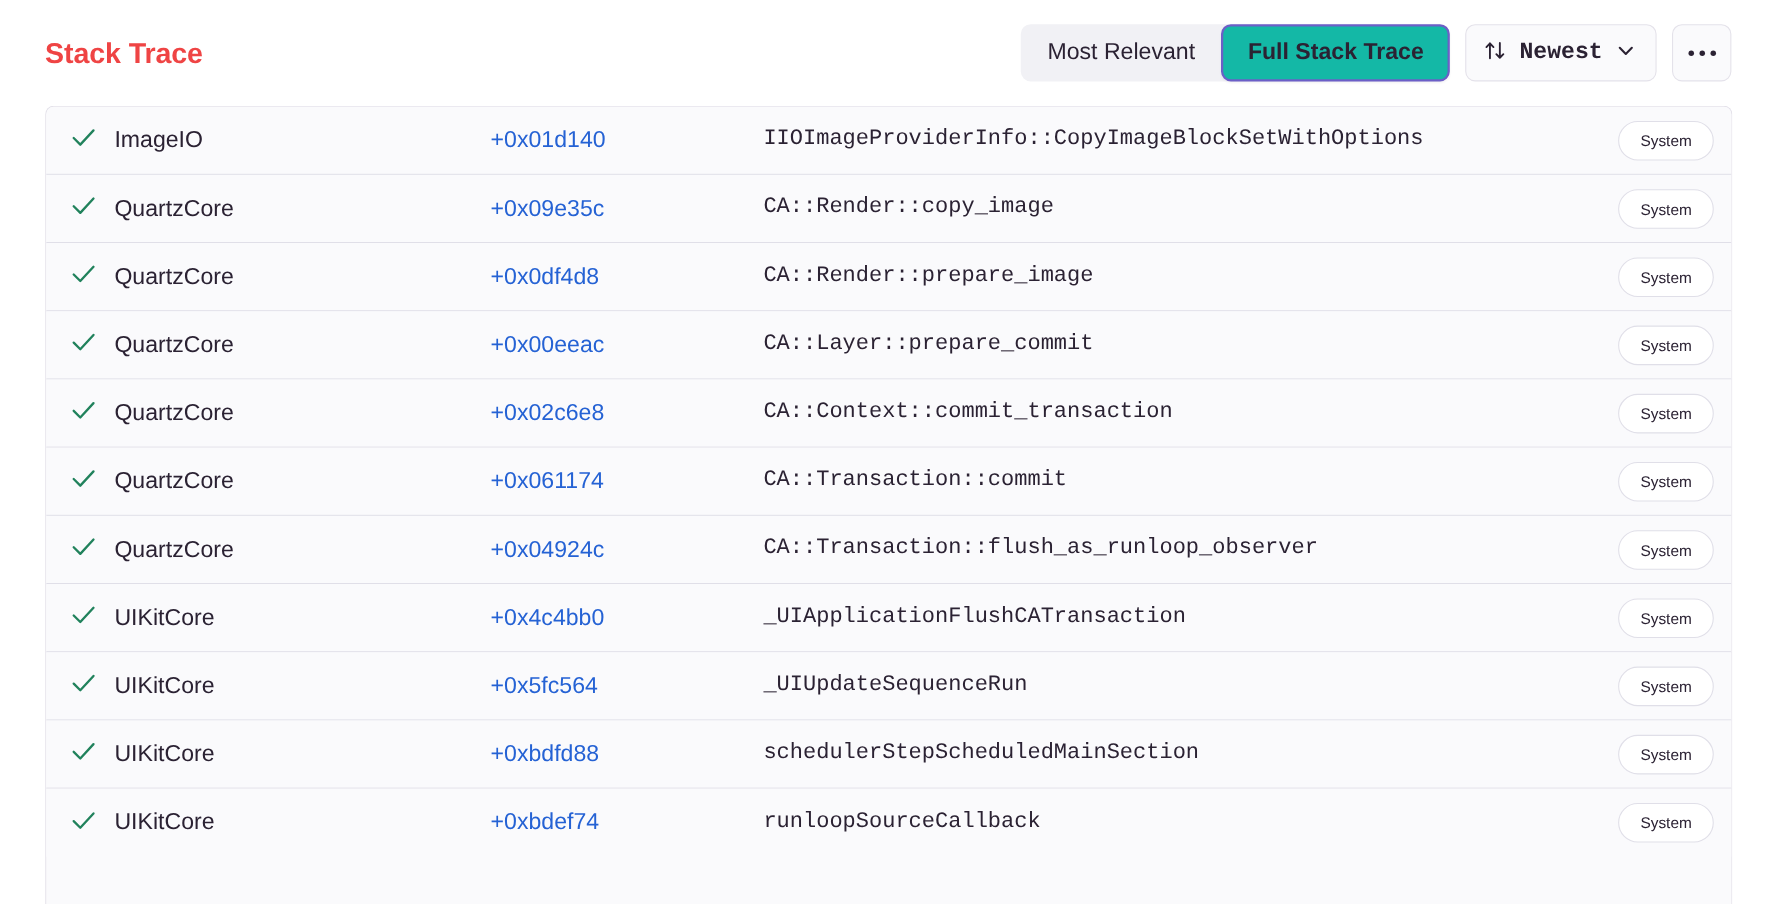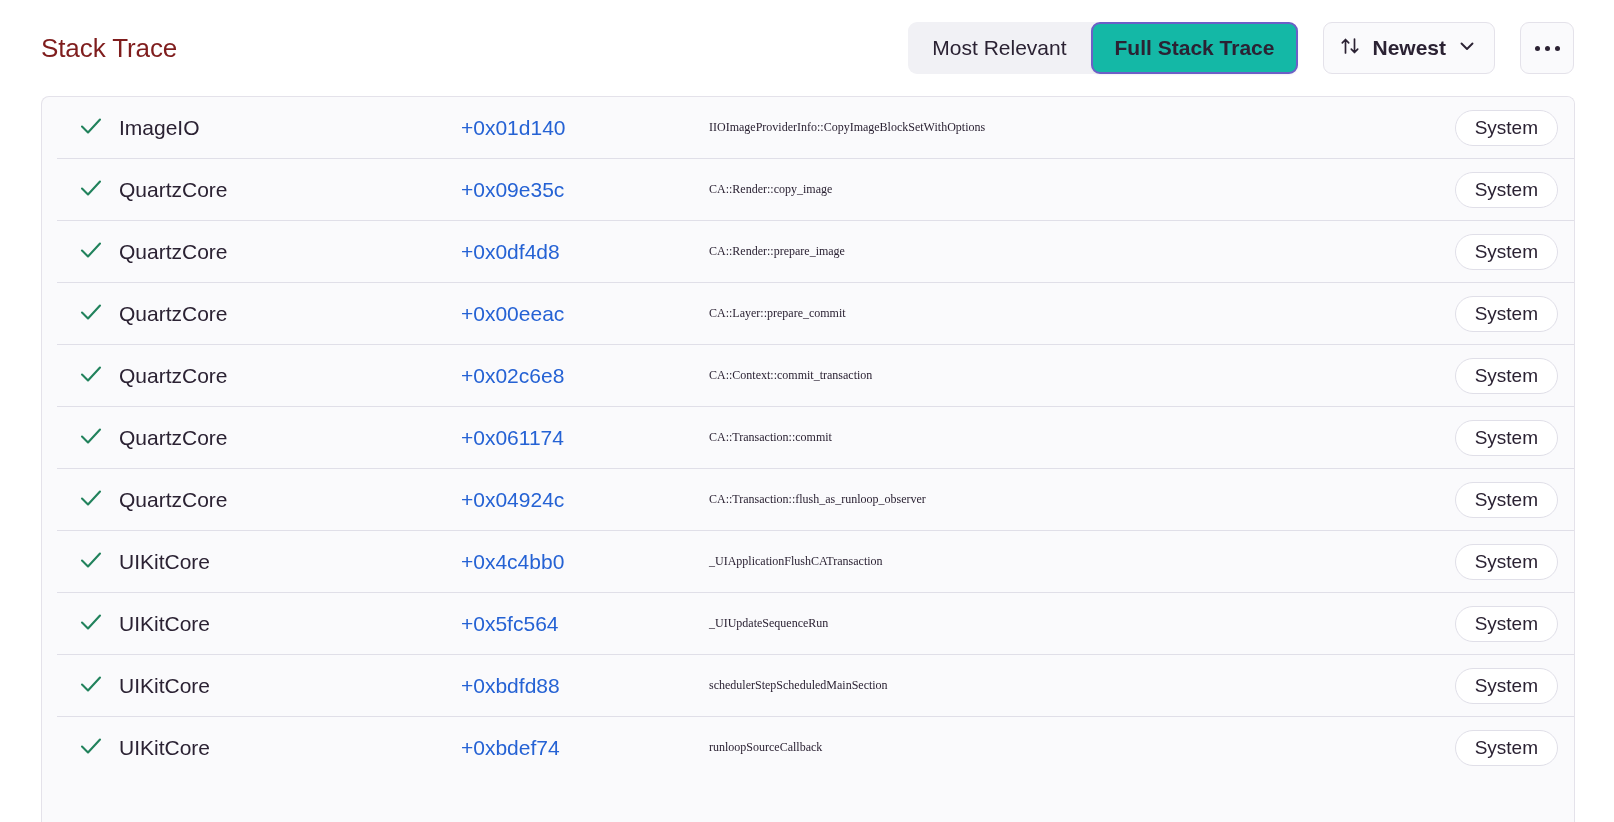--- a/index.html
+++ b/index.html
@@ -26,30 +26,30 @@
     display: flex;
     align-items: center;
     justify-content: space-between;
     padding: 0 40px 0 41px;
     height: 96px;
     box-sizing: border-box;
   }
 
   .panel-title {
     font-size: 26px;
-    font-weight: normal;
-    color: #7f1d1d;
+    font-weight: bold;
+    color: #ef4444;
     letter-spacing: -0.1px;
     white-space: nowrap;
   }
 
   .header-controls {
     display: flex;
     align-items: center;
-    gap: 25px;
+    gap: 14px;
   }
 
   
   .segmented {
     display: flex;
     align-items: center;
     background: #f1f1f5;
     border-radius: 9px;
     height: 52px;
     box-sizing: border-box;
@@ -83,21 +83,21 @@
     display: flex;
     align-items: center;
     gap: 11px;
     height: 52px;
     padding: 0 17px 0 15px;
     background: #fafafc;
     border: 1px solid #e4e2ea;
     border-radius: 9px;
     cursor: pointer;
     box-sizing: border-box;
-    font-family: Liberation Sans, sans-serif;
+    font-family: Liberation Mono, monospace;
   }
   .sort-label {
     font-size: 21px;
     font-weight: bold;
     color: #2b2233;
     white-space: nowrap;
   }
   .icon-sort { display: block; }
   .icon-chevron { display: block; }
 
@@ -126,21 +126,20 @@
   
   .trace-panel {
     margin: 0 39px 0 41px;
     border: 1px solid #e4e2ea;
     border-radius: 8px 8px 0 0;
     border-bottom: none;
     background: #fafafc;
     overflow: hidden;
     height: 726px;
     box-sizing: border-box;
-    padding-left: 15px;
   }
 
   .trace-row {
     display: flex;
     align-items: center;
     border-bottom: 1px solid #e0dfe8;
     background: #fafafc;
     min-height: 62px;
     box-sizing: border-box;
     padding: 0 16px 0 0;
@@ -168,22 +167,22 @@
   .cell-offset {
     flex: 0 0 248px;
     font-size: 21px;
     color: #2562d4;
     white-space: nowrap;
     margin-left: 32px;
   }
 
   .cell-function {
     flex: 1 1 auto;
-    font-family: Liberation Serif, serif;
-    font-size: 12px;
+    font-family: Liberation Mono, monospace;
+    font-size: 20px;
     color: #2b2233;
     line-height: 1.42;
     word-break: break-all;
     padding-right: 18px;
     box-sizing: border-box;
   }
 
   .cell-badge {
     flex: 0 0 140px;
     display: flex;
@@ -193,21 +192,21 @@
 
   .badge {
     display: inline-flex;
     align-items: center;
     justify-content: center;
     height: 36px;
     padding: 0 19px;
     border: 1px solid #e0dfe8;
     border-radius: 18px;
     background: #ffffff;
-    font-size: 19px;
+    font-size: 14px;
     color: #2b2233;
     white-space: nowrap;
     box-sizing: border-box;
   }
 </style>
 </head>
 <body>
 
 <div class="page">
 

